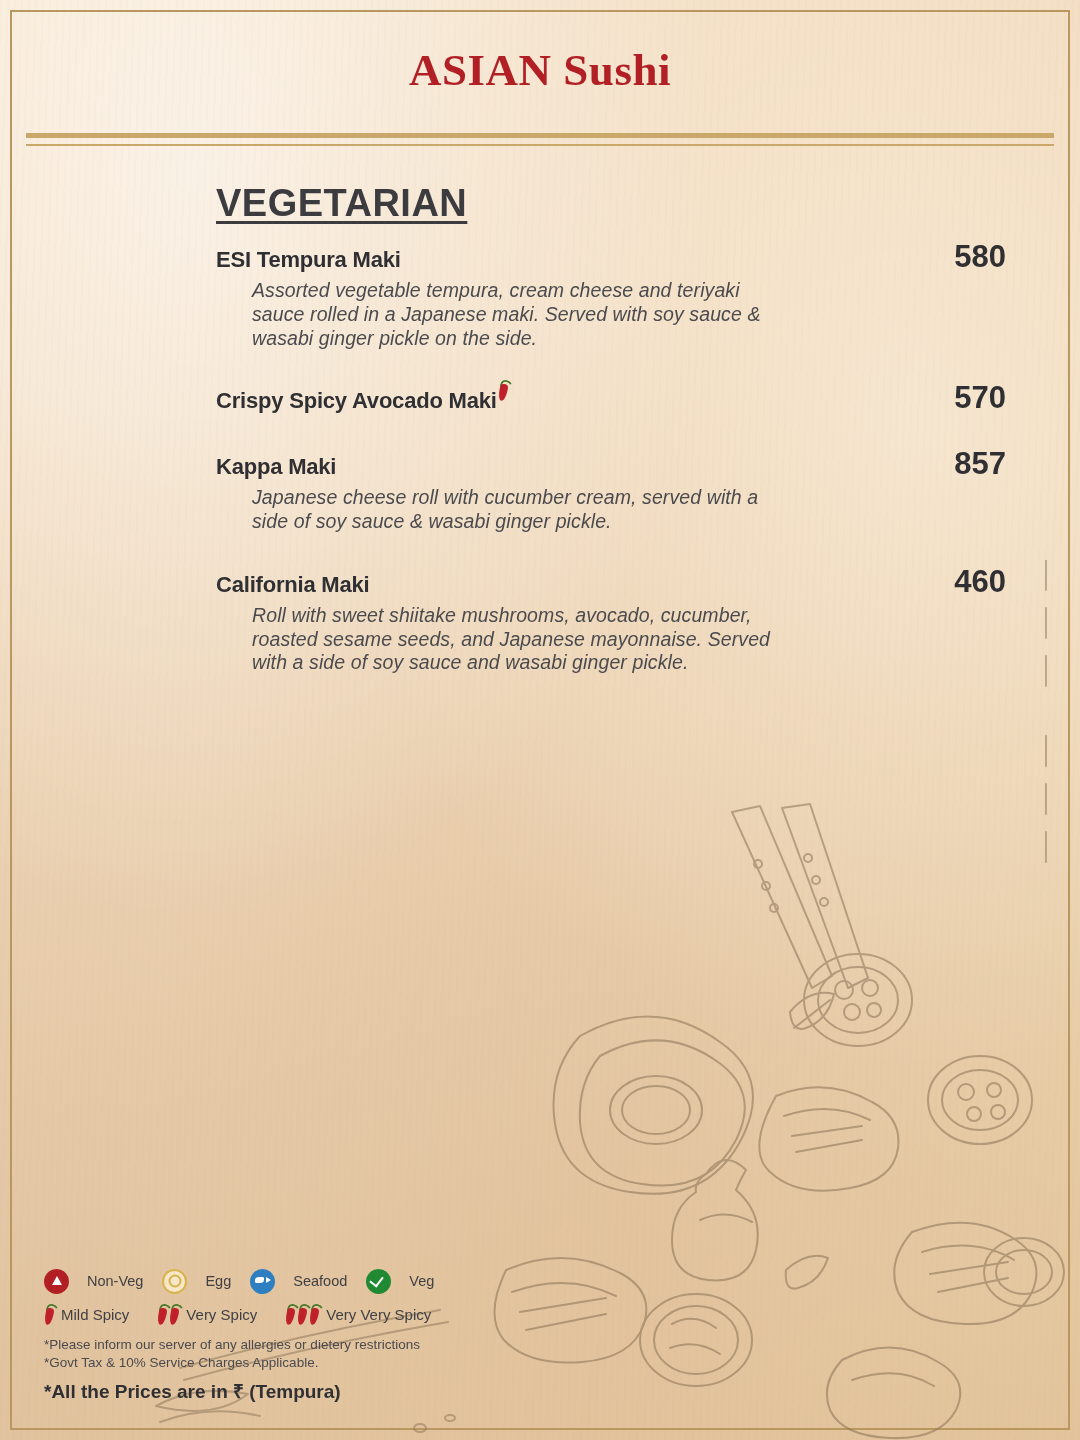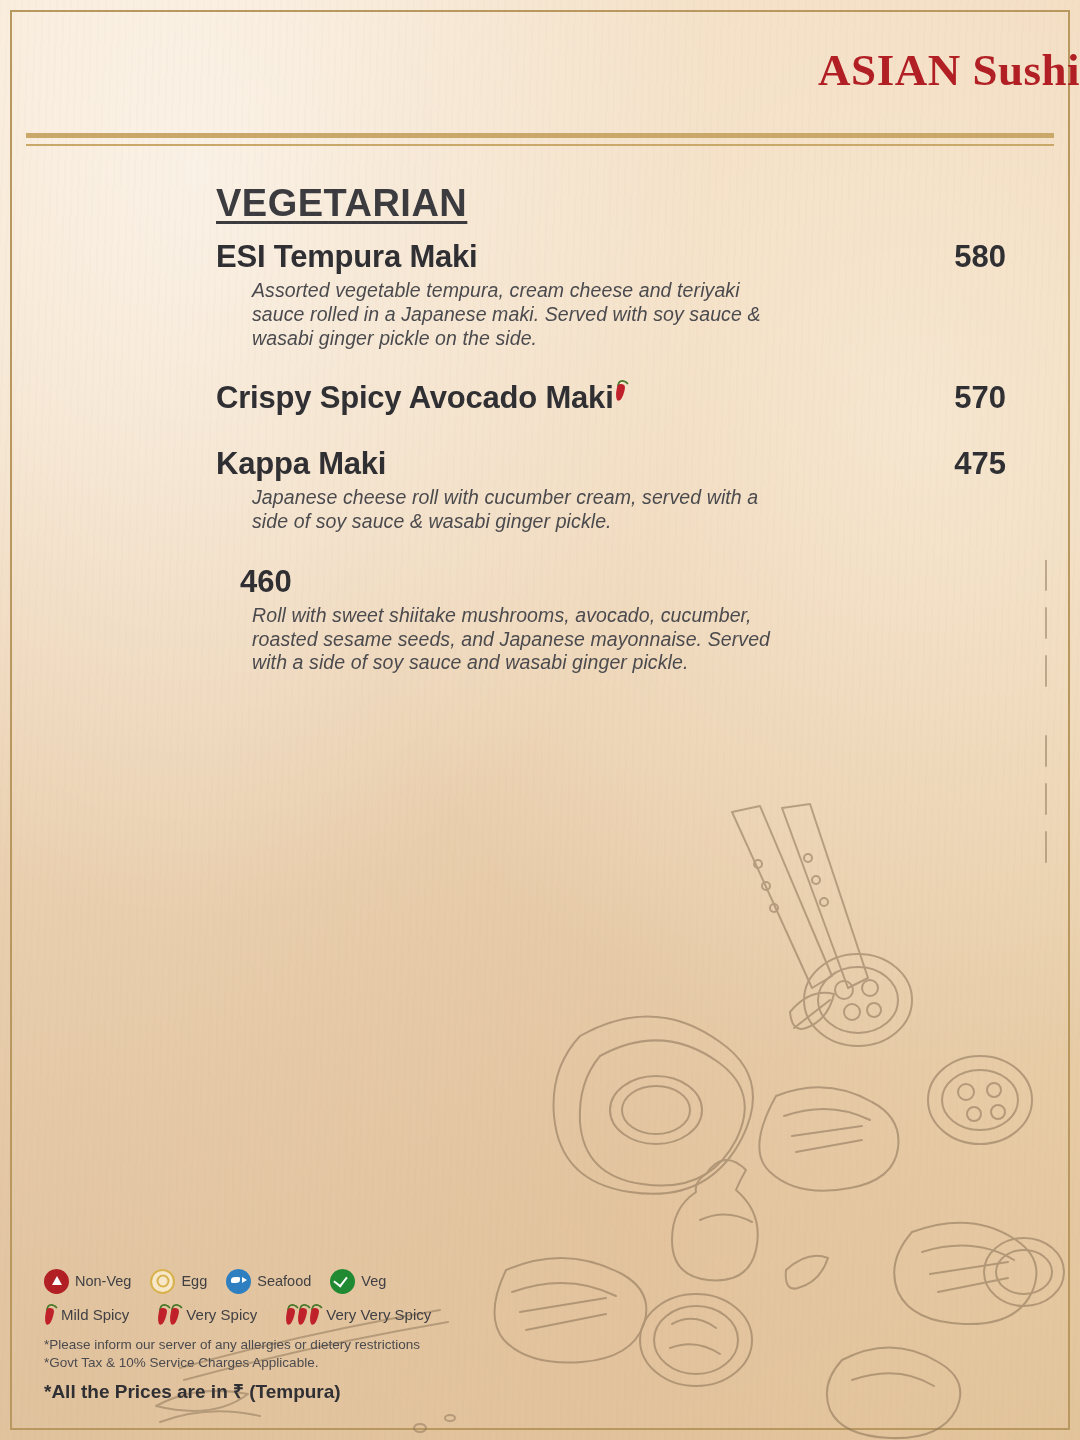--- a/index.html
+++ b/index.html
@@ -49,21 +49,21 @@
     border: 2px solid #b9985f;
     pointer-events: none;
   }
 
   
   .title {
     position: absolute;
     top: 44px;
     left: 0;
     width: 100%;
-    text-align: right;
+    text-align: center;
     font-family: "Liberation Serif", serif;
     font-weight: bold;
     font-size: 45px;
     letter-spacing: 0.5px;
     color: #b11f24;
   }
   .rule-wrap {
     position: absolute;
     top: 133px;
     left: 26px;
@@ -105,21 +105,21 @@
   }
   .item {
     margin-bottom: 30px;
   }
   .item-row {
     display: flex;
     align-items: baseline;
     justify-content: space-between;
   }
   .item-name {
-    font-size: 31px;
+    font-size: 22px;
     font-weight: bold;
     color: #2f2f33;
     letter-spacing: -0.2px;
     display: flex;
     align-items: baseline;
     gap: 0px;
   }
   .item-price {
     font-size: 31px;
     font-weight: bold;
@@ -210,21 +210,21 @@
   }
   .legend-row {
     display: flex;
     align-items: center;
     gap: 6px;
     margin-bottom: 10px;
   }
   .legend-item {
     display: flex;
     align-items: center;
-    gap: 6px;
+    gap: 18px;
     margin-right: 13px;
   }
   .legend-label {
     font-size: 14.5px;
     color: #3f3f43;
   }
   .legend-row2 .legend-item {
     margin-right: 22px;
     gap: 6px;
   }
@@ -450,27 +450,28 @@
             <span class="chili"><span class="stem"></span><span class="body"></span></span>
           </span>
         </div>
         <div class="item-price">570</div>
       </div>
     </div>
 
     <div class="item">
       <div class="item-row">
         <div class="item-name">Kappa Maki</div>
-        <div class="item-price">475</div>
+        <div class="item-price">857</div>
       </div>
       <div class="item-desc">Japanese cheese roll with cucumber cream, served with a side of soy sauce &amp; wasabi ginger pickle.</div>
     </div>
 
     <div class="item">
       <div class="item-row">
+        <div class="item-name">California Maki</div>
         <div class="item-price">460</div>
       </div>
       <div class="item-desc">Roll with sweet shiitake mushrooms, avocado, cucumber, roasted sesame seeds, and Japanese mayonnaise. Served with a side of soy sauce and wasabi ginger pickle.</div>
     </div>
   </div>
 
   <div class="legend">
     <div class="legend-row legend-row1">
       <div class="legend-item">
         <span class="ic ic-nonveg"></span>

